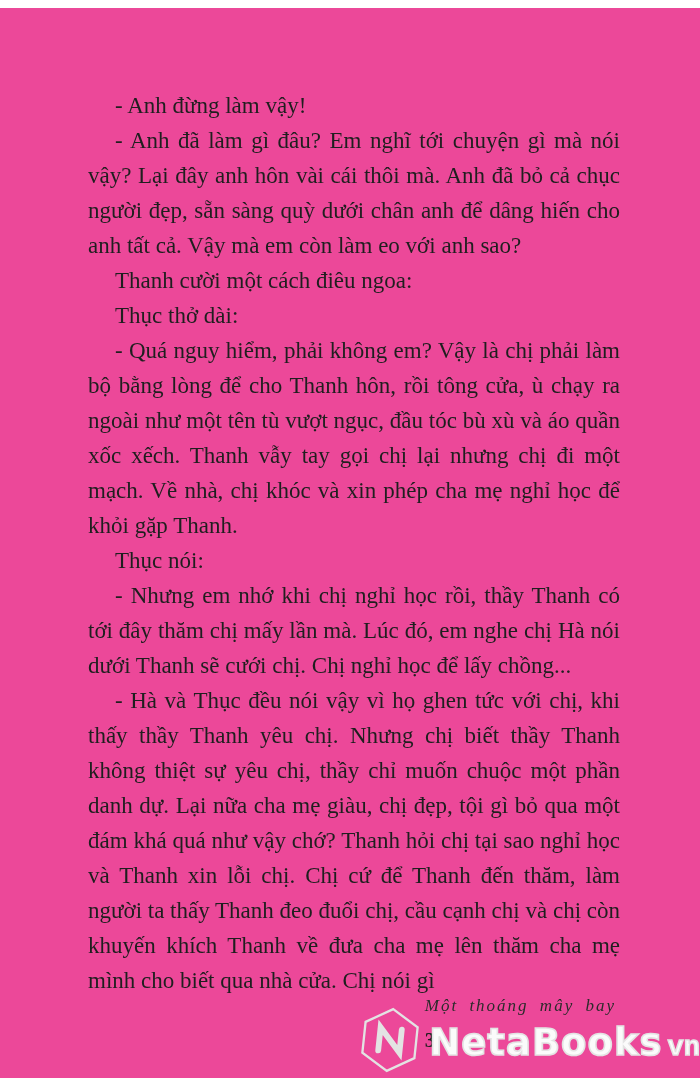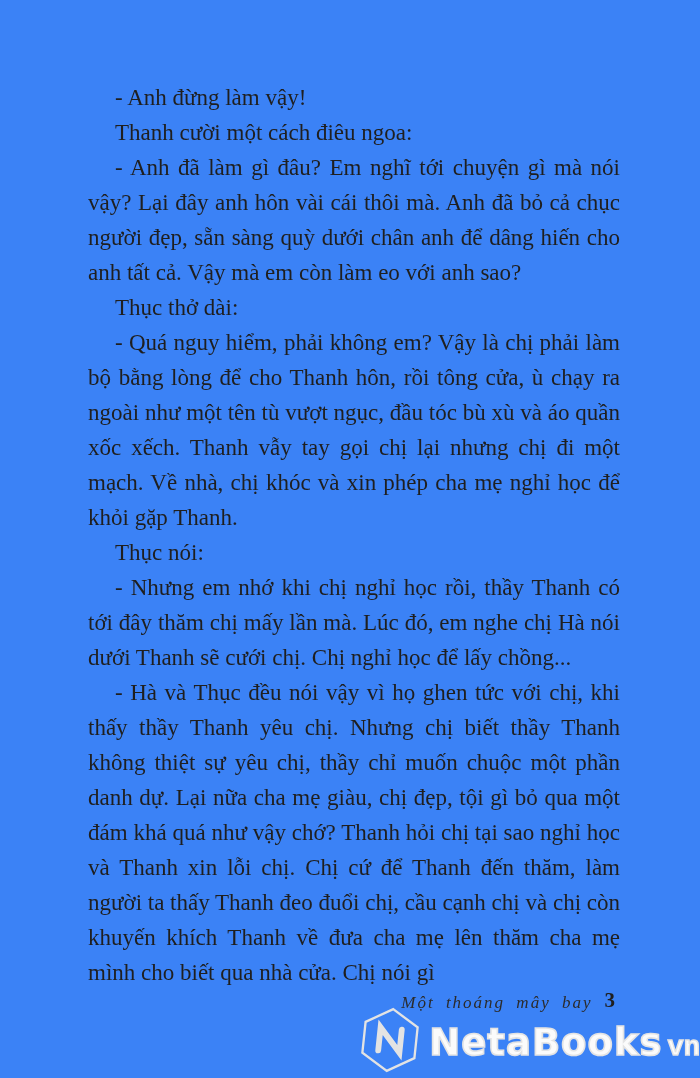--- a/index.html
+++ b/index.html
@@ -5,43 +5,45 @@
   html, body { margin: 0; padding: 0; }
   body {
     width: 700px; height: 1078px;
     background: #ffffff;
     position: relative;
     overflow: hidden;
     font-family: "Liberation Serif", serif;
   }
   .page {
     position: absolute; inset: 0;
-    background: #3b82f6;
+    background: #ec4899;
+    margin-top: 8px;
   }
   .text-block {
     position: absolute;
     left: 88px; top: 80px;
     width: 532px;
     color: #1f1f1f;
     font-size: 23px;
     line-height: 35px;
     text-align: justify;
     text-justify: inter-word;
   }
   .text-block p {
     margin: 0;
     text-indent: 27px;
   }
   .footer {
     position: absolute;
     top: 988px; right: 84px;
     display: flex;
-    align-items: flex-end;
+    align-items: flex-start;
     gap: 12px;
     white-space: nowrap;
+    flex-direction: column;
   }
   .running-title {
     font-style: italic;
     font-size: 17px;
     letter-spacing: 2px;
     word-spacing: 5px;
     color: #2b2b2b;
   }
   .page-number {
     font-size: 21px;
@@ -77,22 +79,22 @@
     -webkit-text-stroke: 1.4px #e3e3e3;
   }
 </style>
 </head>
 <body>
 
 <div class="page">
 
   <div class="text-block">
     <p>- Anh đừng làm vậy!</p>
+    <p>- Anh đã làm gì đâu? Em nghĩ tới chuyện gì mà nói vậy? Lại đây anh hôn vài cái thôi mà. Anh đã bỏ cả chục người đẹp, sẵn sàng quỳ dưới chân anh để dâng hiến cho anh tất cả. Vậy mà em còn làm eo với anh sao?</p>
     <p>Thanh cười một cách điêu ngoa:</p>
-    <p>- Anh đã làm gì đâu? Em nghĩ tới chuyện gì mà nói vậy? Lại đây anh hôn vài cái thôi mà. Anh đã bỏ cả chục người đẹp, sẵn sàng quỳ dưới chân anh để dâng hiến cho anh tất cả. Vậy mà em còn làm eo với anh sao?</p>
     <p>Thục thở dài:</p>
     <p>- Quá nguy hiểm, phải không em? Vậy là chị phải làm bộ bằng lòng để cho Thanh hôn, rồi tông cửa, ù chạy ra ngoài như một tên tù vượt ngục, đầu tóc bù xù và áo quần xốc xếch. Thanh vẫy tay gọi chị lại nhưng chị đi một mạch. Về nhà, chị khóc và xin phép cha mẹ nghỉ học để khỏi gặp Thanh.</p>
     <p>Thục nói:</p>
     <p>- Nhưng em nhớ khi chị nghỉ học rồi, thầy Thanh có tới đây thăm chị mấy lần mà. Lúc đó, em nghe chị Hà nói dưới Thanh sẽ cưới chị. Chị nghỉ học để lấy chồng...</p>
     <p>- Hà và Thục đều nói vậy vì họ ghen tức với chị, khi thấy thầy Thanh yêu chị. Nhưng chị biết thầy Thanh không thiệt sự yêu chị, thầy chỉ muốn chuộc một phần danh dự. Lại nữa cha mẹ giàu, chị đẹp, tội gì bỏ qua một đám khá quá như vậy chớ? Thanh hỏi chị tại sao nghỉ học và Thanh xin lỗi chị. Chị cứ để Thanh đến thăm, làm người ta thấy Thanh đeo đuổi chị, cầu cạnh chị và chị còn khuyến khích Thanh về đưa cha mẹ lên thăm cha mẹ mình cho biết qua nhà cửa. Chị nói gì</p>
   </div>
 
   <div class="footer">
     <span class="running-title">Một thoáng mây bay</span>
     <span class="page-number">3</span>

